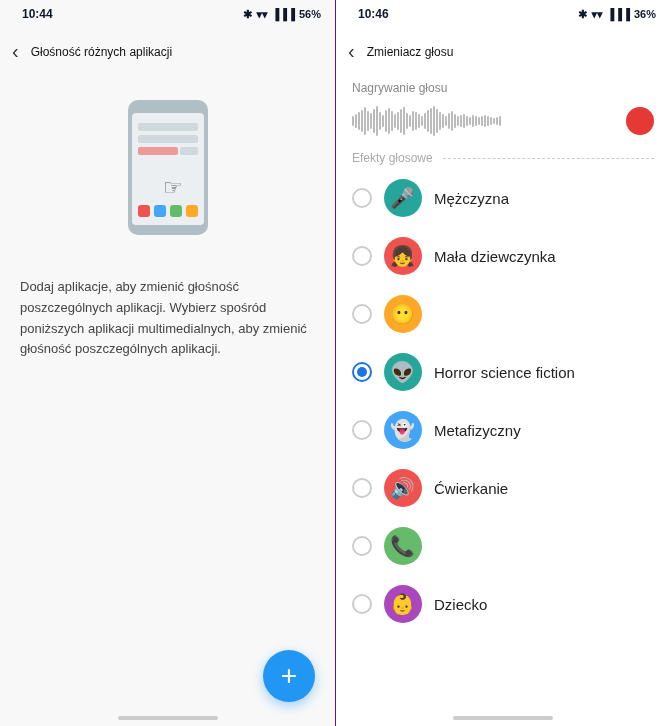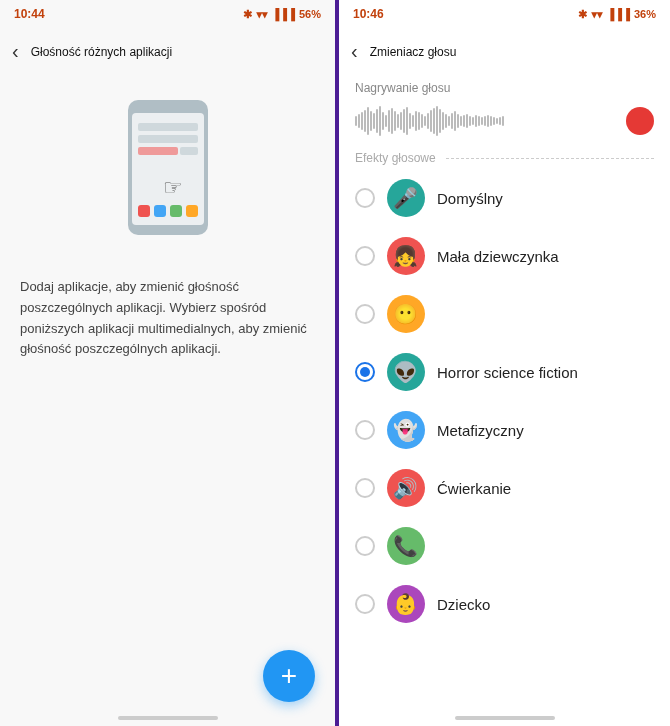--- a/index.html
+++ b/index.html
@@ -22,22 +22,23 @@
       position: relative;
     }
 
     .status-bar {
       display: flex;
       justify-content: space-between;
       align-items: center;
       padding: 6px 14px;
       font-size: 12px;
       font-weight: 600;
-      color: #c2410c;
+      color: #0f172a;
       height: 28px;
+      margin-left: 8px;
     }
 
     .status-icons {
       display: flex;
       align-items: center;
       gap: 4px;
       font-size: 11px;
     }
 
     .top-bar {
@@ -103,21 +104,21 @@
     }
 
     
     .right-panel {
       width: 335px;
       height: 726px;
       background: #fff;
       display: flex;
       flex-direction: column;
       position: relative;
-      border-left: 4px solid #4c1d95;
+      border-left: 1px solid #4c1d95;
     }
 
     .toggle-row {
       display: flex;
       justify-content: space-between;
       align-items: center;
       padding: 10px 16px 10px 16px;
       margin-top: 2px;
     }
 
@@ -391,21 +392,21 @@
 
   <div class="effects-label">
     <span>Efekty głosowe</span>
     <div class="effects-dots"></div>
   </div>
 
   <div class="voice-list" id="voice-list">
       <div class="voice-item">
         <div class="radio-btn"></div>
         <div class="voice-icon" style="background: rgb(38, 166, 154);">🎤</div>
-        <span class="voice-name">Domyślny</span>
+        <span class="voice-name">Mężczyzna</span>
       </div>
       <div class="voice-item">
         <div class="radio-btn"></div>
         <div class="voice-icon" style="background: rgb(239, 83, 80);">👧</div>
         <span class="voice-name">Mała dziewczynka</span>
       </div>
       <div class="voice-item">
         <div class="radio-btn"></div>
         <div class="voice-icon" style="background: rgb(255, 167, 38);">😶</div>
       </div>

